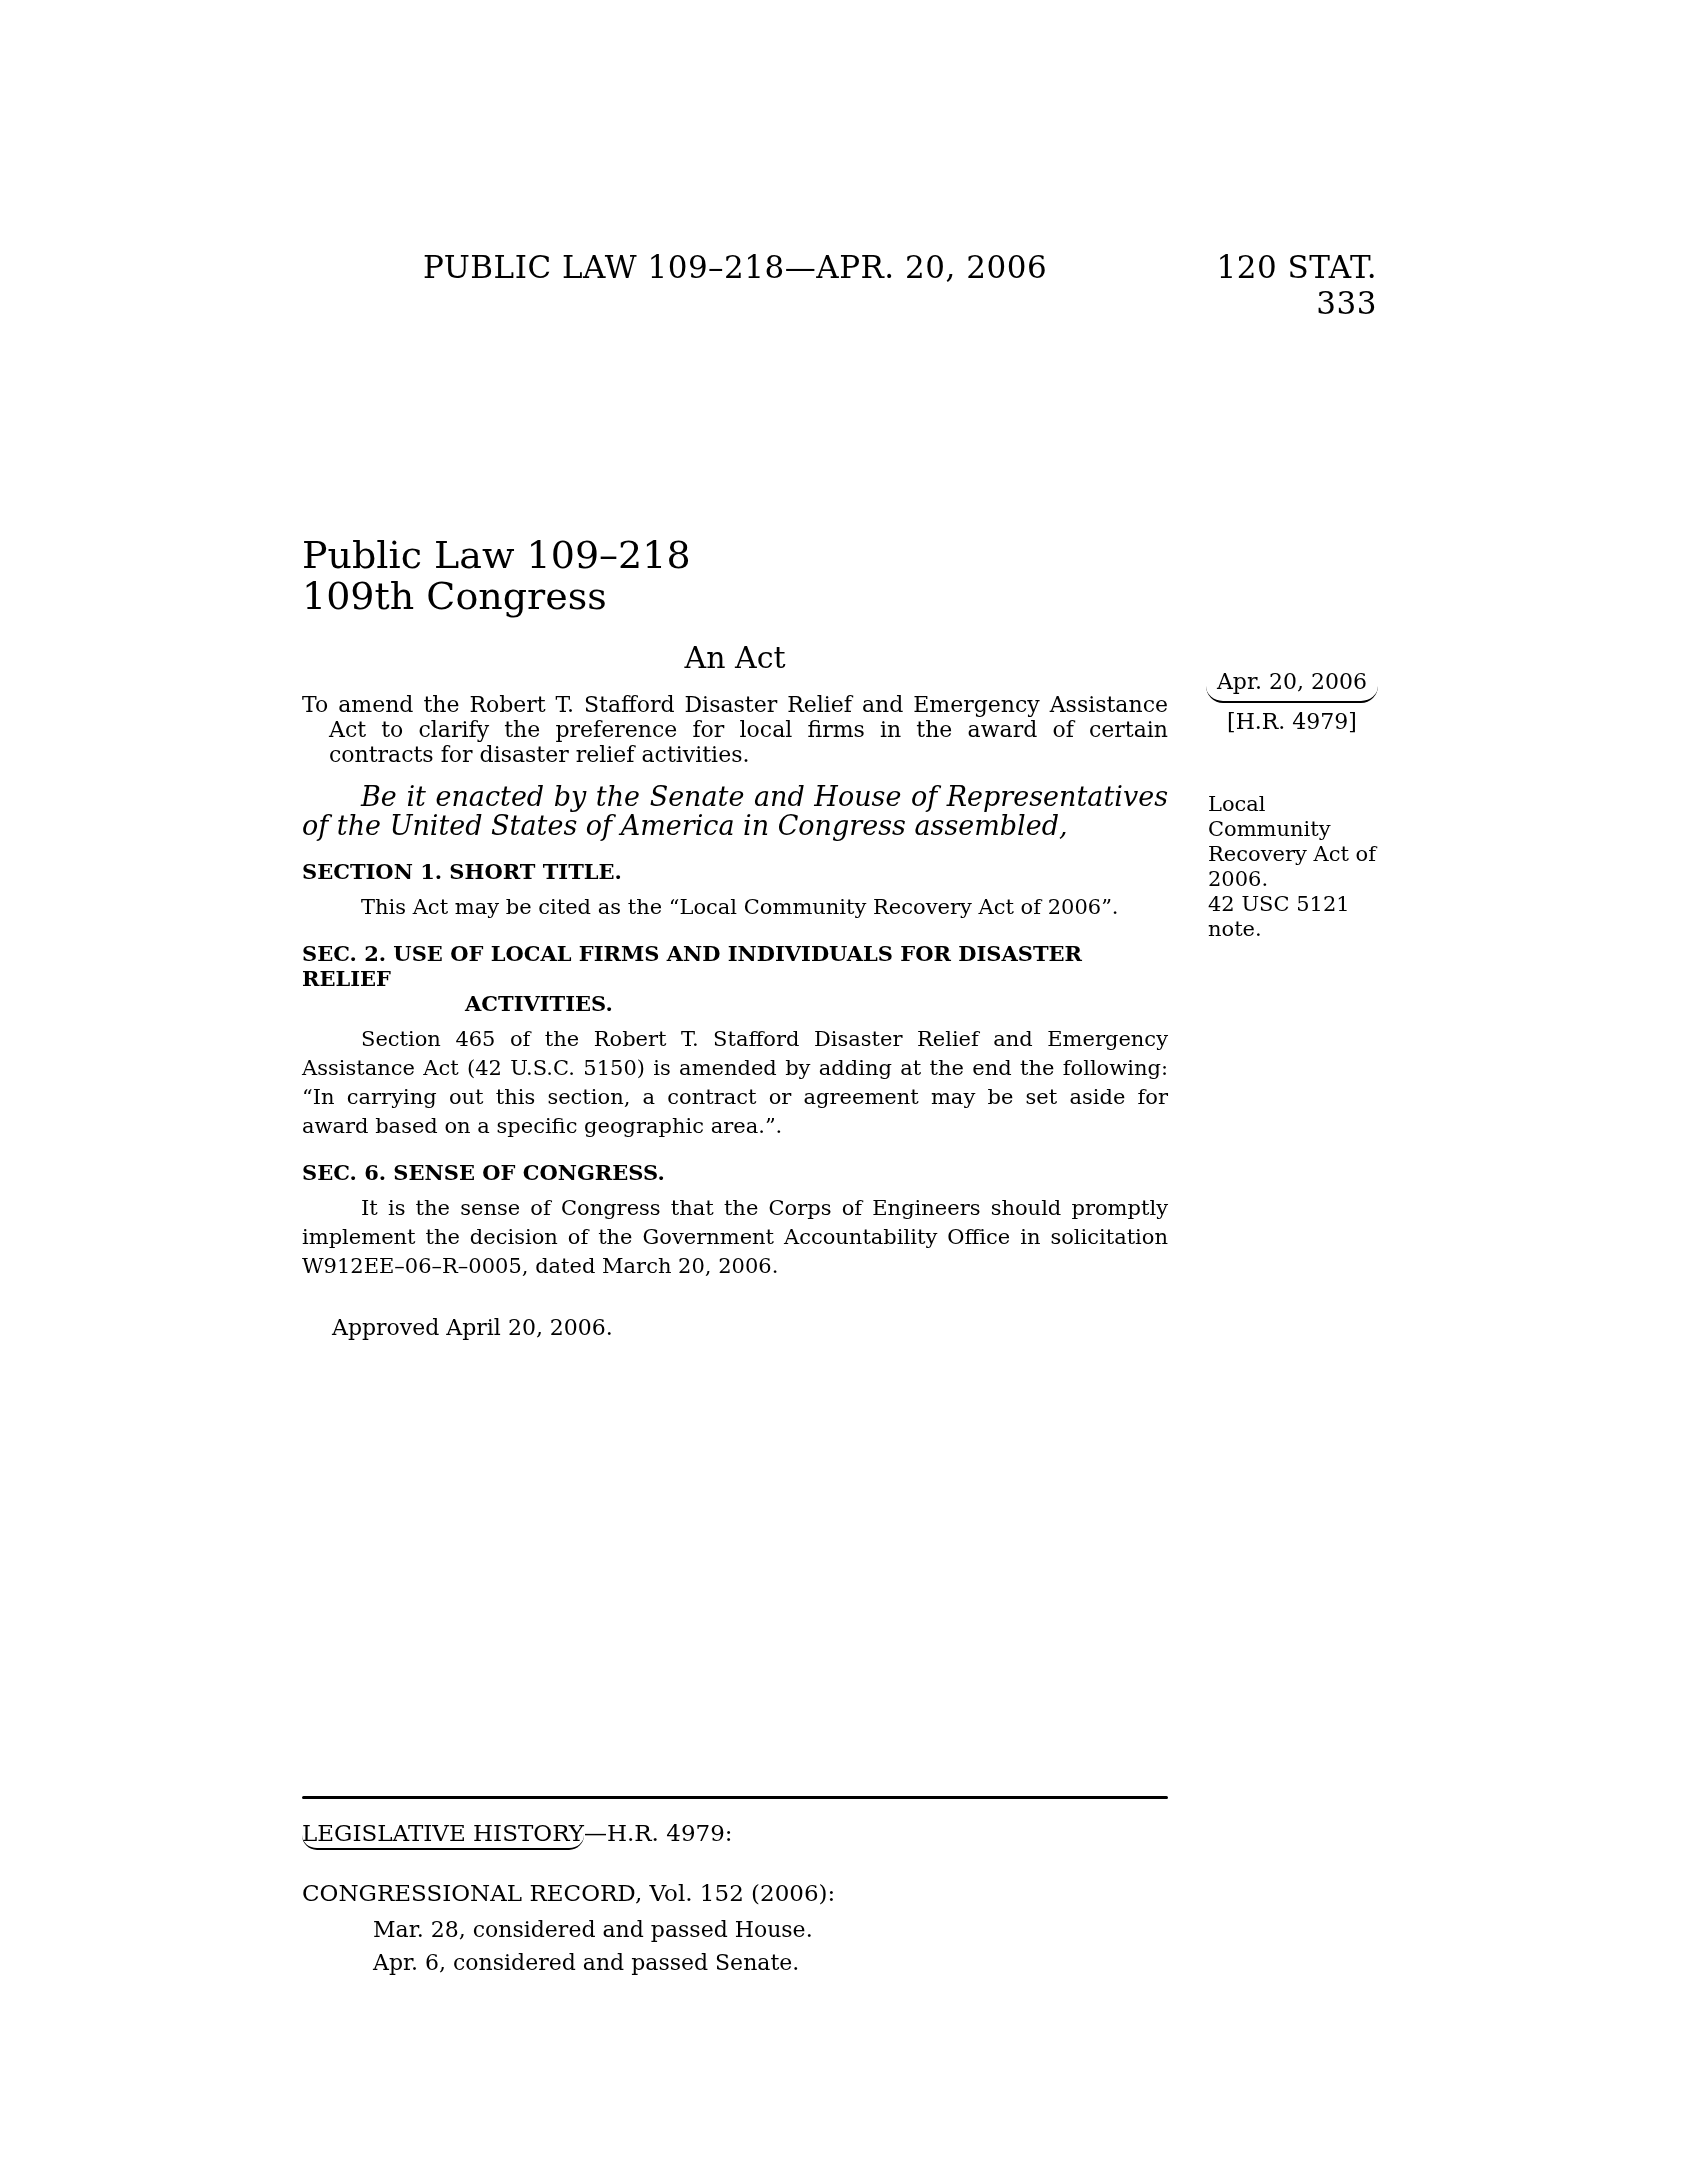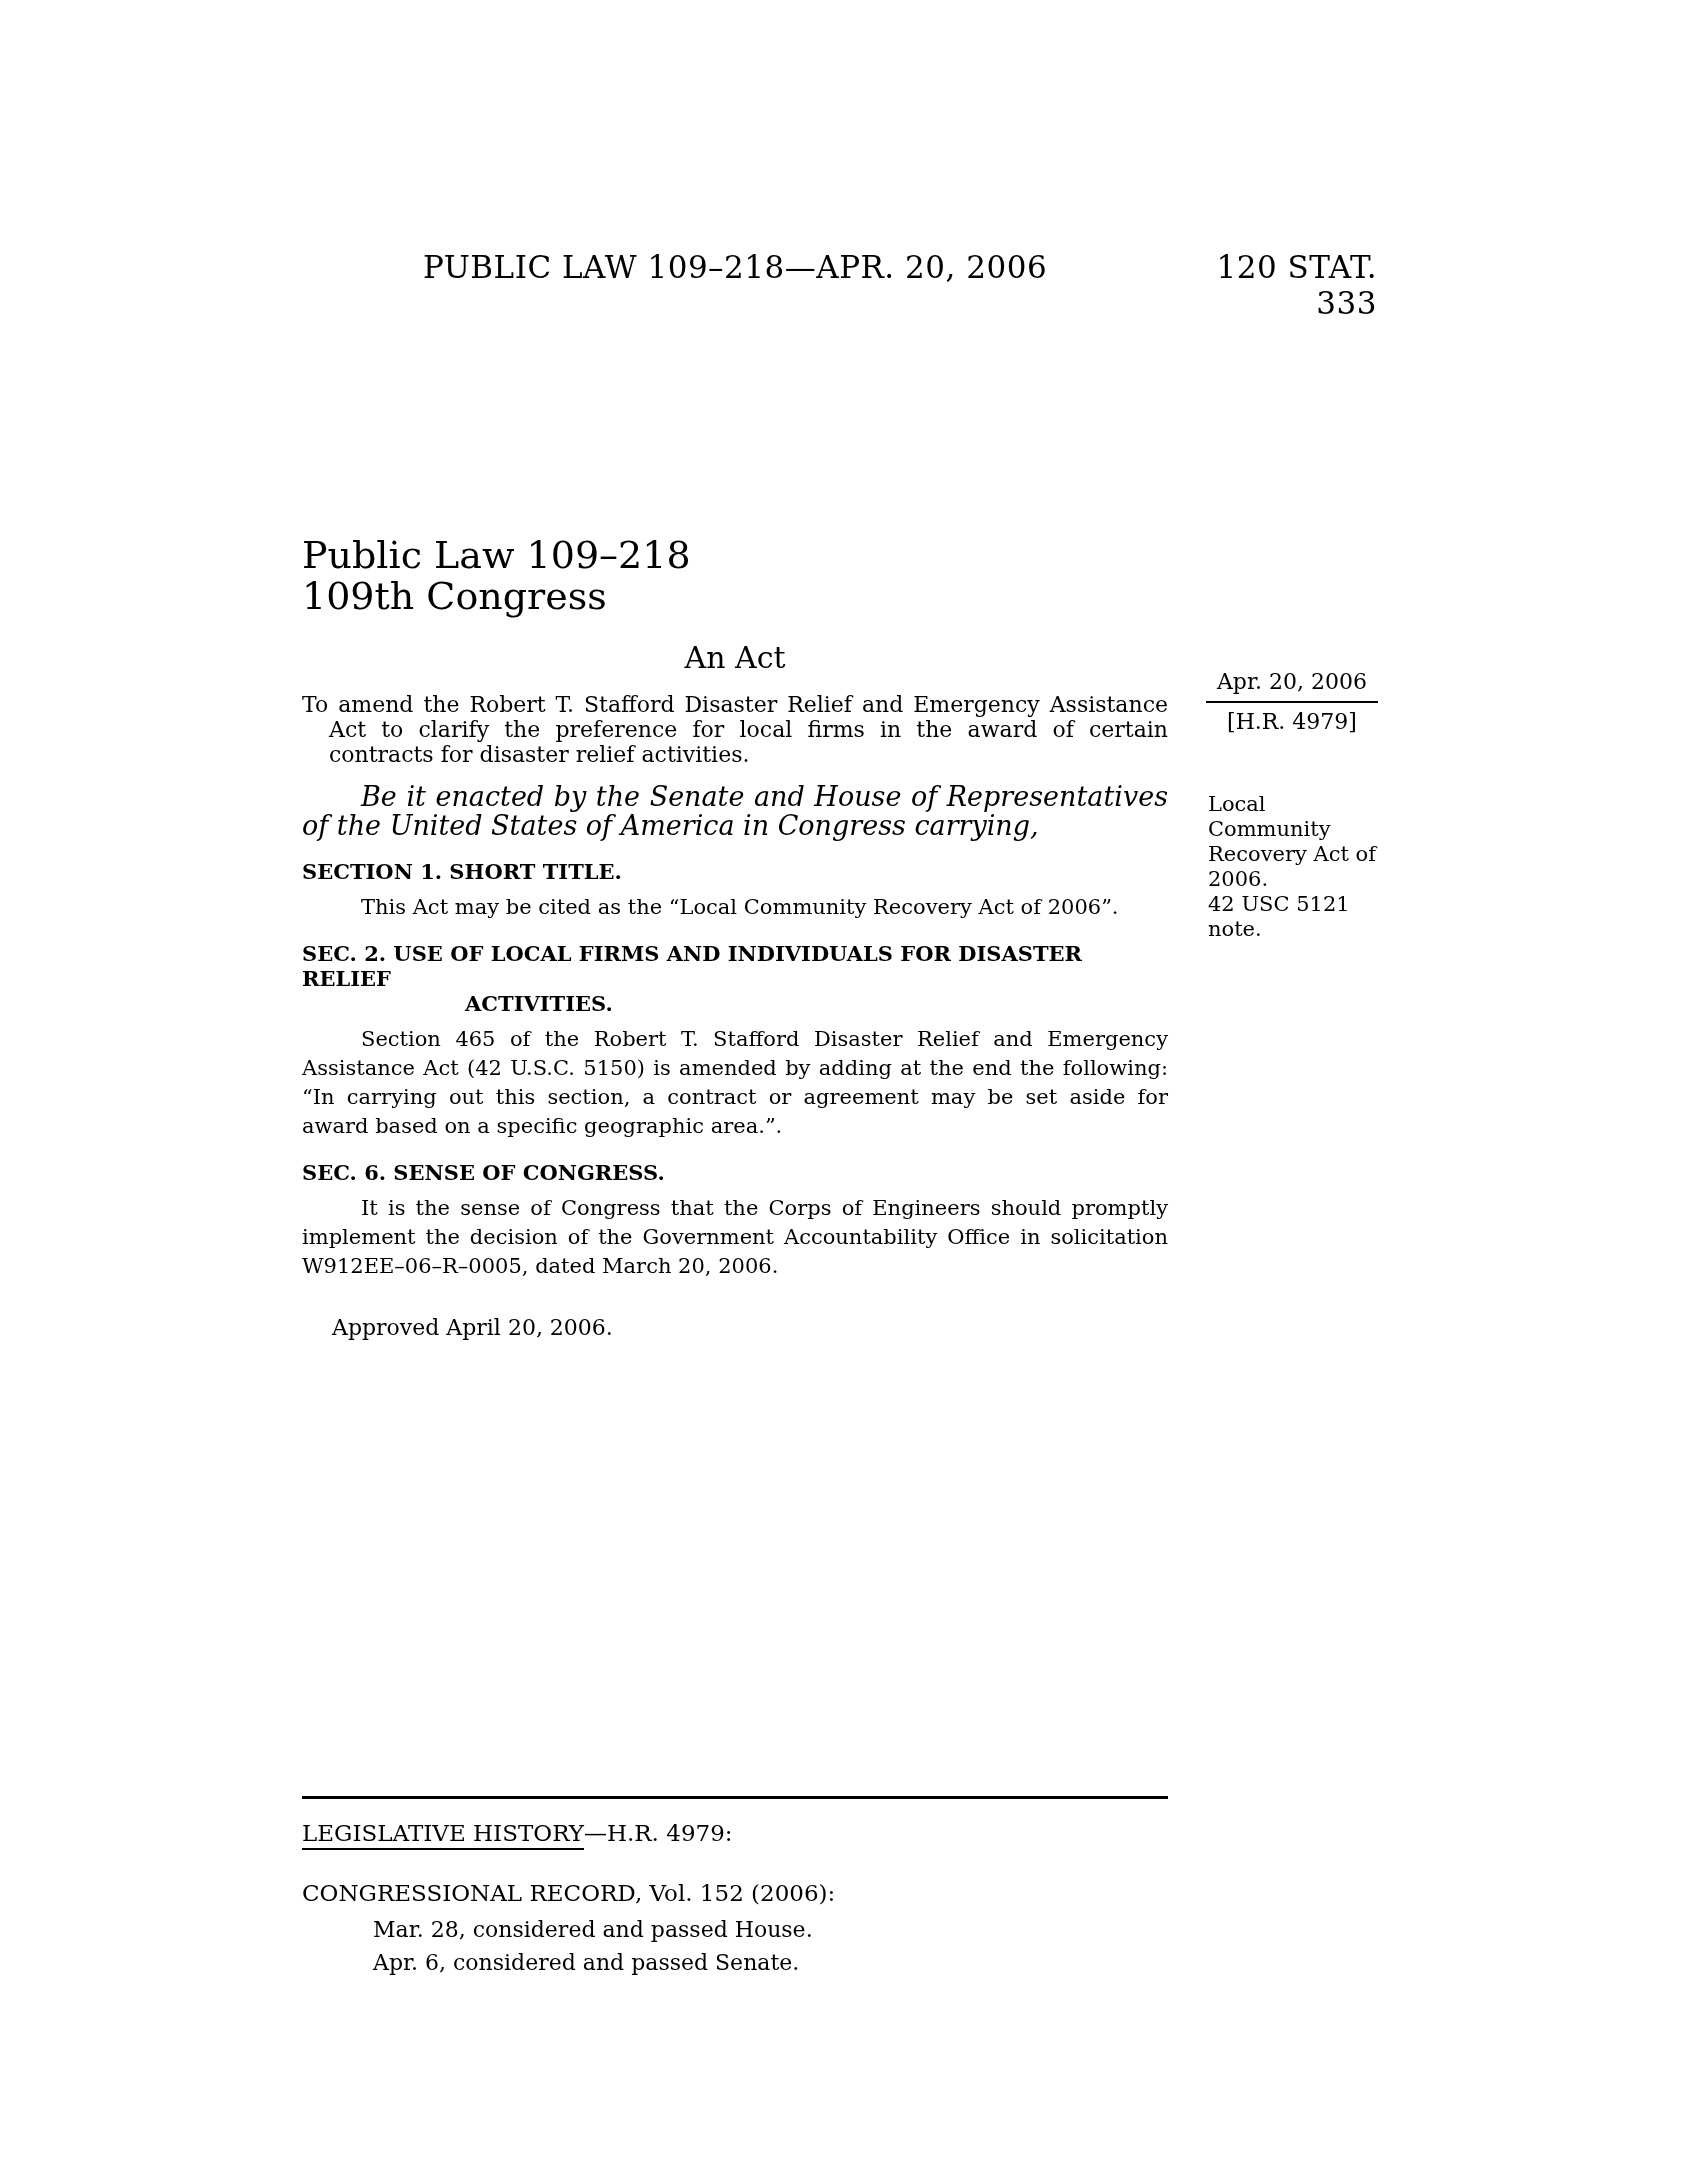--- a/index.html
+++ b/index.html
@@ -1,15 +1,15 @@
 <!DOCTYPE html>
 <html><head>
 <meta charset="utf-8">
 <style>
-  * { margin: 0; padding: 0; box-sizing: border-box; }
+  * { margin: 0; padding: 0; box-sizing: border-box; border-radius: 24px; }
   html, body { background: #ffffff; }
   body {
     width: 1683px; height: 2178px;
     position: relative;
     font-family: "DejaVu Serif", serif;
     color: #000;
   }
   .page { position: absolute; inset: 0; background: #fff; overflow: hidden; }
 
   
@@ -74,21 +74,21 @@
 
   <div class="main-col">
 
     <h1 class="pl-title">Public Law 109–218</h1>
     <h1 class="pl-title">109th Congress</h1>
 
     <h2 class="act-heading">An Act</h2>
 
     <p class="preamble">To amend the Robert T. Stafford Disaster Relief and Emergency Assistance Act to clarify the preference for local firms in the award of certain contracts for disaster relief activities.</p>
 
-    <p class="enacting">Be it enacted by the Senate and House of Representatives of the United States of America in Congress carrying,</p>
+    <p class="enacting">Be it enacted by the Senate and House of Representatives of the United States of America in Congress assembled,</p>
 
     <h3 class="sec-heading">SECTION 1. SHORT TITLE.</h3>
     <p class="body-para">This Act may be cited as the “Local Community Recovery Act of 2006”.</p>
 
     <h3 class="sec-heading"><span>SEC. 2. USE OF LOCAL FIRMS AND INDIVIDUALS FOR DISASTER RELIEF</span><span class="cont-line">ACTIVITIES.</span></h3>
     <p class="body-para">Section 465 of the Robert T. Stafford Disaster Relief and Emergency Assistance Act (42 U.S.C. 5150) is amended by adding at the end the following: “In carrying out this section, a contract or agreement may be set aside for award based on a specific geographic area.”.</p>
 
     <h3 class="sec-heading">SEC. 6. SENSE OF CONGRESS.</h3>
     <p class="body-para">It is the sense of Congress that the Corps of Engineers should promptly implement the decision of the Government Accountability Office in solicitation W912EE–06–R–0005, dated March 20, 2006.</p>
 

